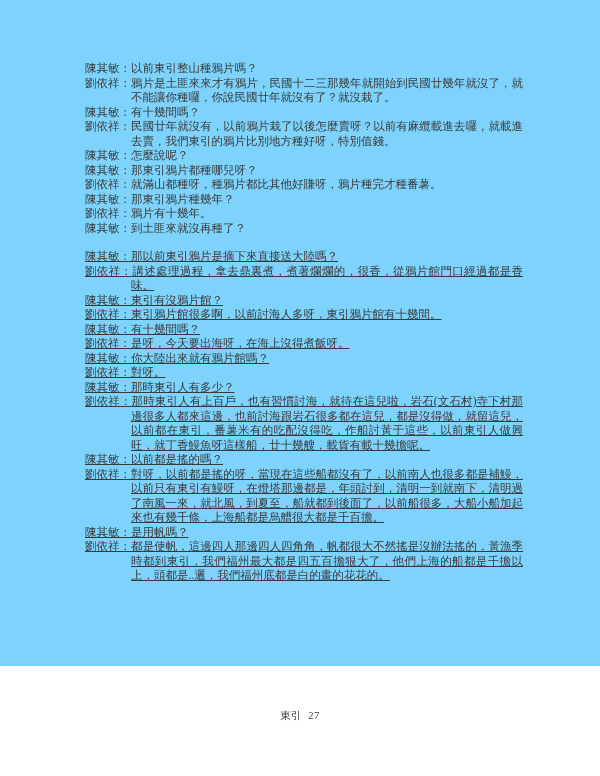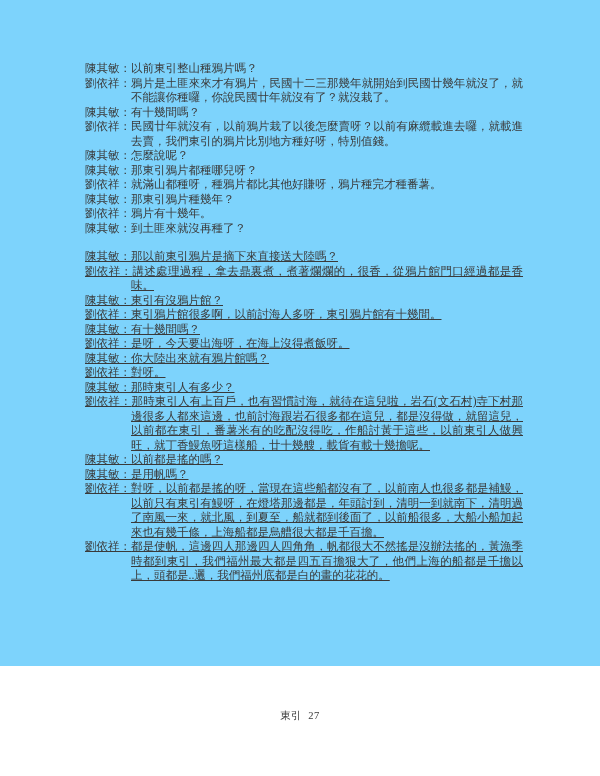--- a/index.html
+++ b/index.html
@@ -68,21 +68,21 @@
         <div class="utterance"><span class="speaker">劉依祥：</span><span>講述處理過程，拿去鼎裏煮，煮著爛爛的，很香，從鴉片館門口經過都是香味。</span></div>
         <div class="utterance"><span class="speaker">陳其敏：</span><span>東引有沒鴉片館？</span></div>
         <div class="utterance"><span class="speaker">劉依祥：</span><span>東引鴉片館很多啊，以前討海人多呀，東引鴉片館有十幾間。</span></div>
         <div class="utterance"><span class="speaker">陳其敏：</span><span>有十幾間嗎？</span></div>
         <div class="utterance"><span class="speaker">劉依祥：</span><span>是呀，今天要出海呀，在海上沒得煮飯呀。</span></div>
         <div class="utterance"><span class="speaker">陳其敏：</span><span>你大陸出來就有鴉片館嗎？</span></div>
         <div class="utterance"><span class="speaker">劉依祥：</span><span>對呀。</span></div>
         <div class="utterance"><span class="speaker">陳其敏：</span><span>那時東引人有多少？</span></div>
         <div class="utterance"><span class="speaker">劉依祥：</span><span>那時東引人有上百戶，也有習慣討海，就待在這兒啦，岩石(文石村)寺下村那邊很多人都來這邊，也前討海跟岩石很多都在這兒，都是沒得做，就留這兒，以前都在東引，番薯米有的吃配沒得吃，作船討黃于這些，以前東引人做興旺，就丁香鰻魚呀這樣船，廿十幾艘，載貨有載十幾擔呢。</span></div>
         <div class="utterance"><span class="speaker">陳其敏：</span><span>以前都是搖的嗎？</span></div>
+        <div class="utterance"><span class="speaker">劉依祥：</span><span>對呀，以前都是搖的呀，當現在這些船都沒有了，以前南人也很多都是補鰻，以前只有東引有鰻呀，在燈塔那邊都是，年頭討到，清明一到就南下，清明過了南風一來，就北風，到夏至，船就都到後面了，以前船很多，大船小船加起來也有幾千條，上海船都是烏艚很大都是千百擔。</span></div>
         <div class="utterance"><span class="speaker">陳其敏：</span><span>是用帆嗎？</span></div>
-        <div class="utterance"><span class="speaker">劉依祥：</span><span>對呀，以前都是搖的呀，當現在這些船都沒有了，以前南人也很多都是補鰻，以前只有東引有鰻呀，在燈塔那邊都是，年頭討到，清明一到就南下，清明過了南風一來，就北風，到夏至，船就都到後面了，以前船很多，大船小船加起來也有幾千條，上海船都是烏艚很大都是千百擔。</span></div>
         <div class="utterance"><span class="speaker">劉依祥：</span><span>都是使帆，這邊四人那邊四人四角角，帆都很大不然搖是沒辦法搖的，黃漁季時都到東引，我們福州最大都是四五百擔狠大了，他們上海的船都是千擔以上，頭都是..邐，我們福州底都是白的畫的花花的。</span></div>
       </div>
     </div>
   <div class="footer">
     <span>東引</span><span class="page-num">27</span>
   </div>
 </div>
 
 </body></html>

